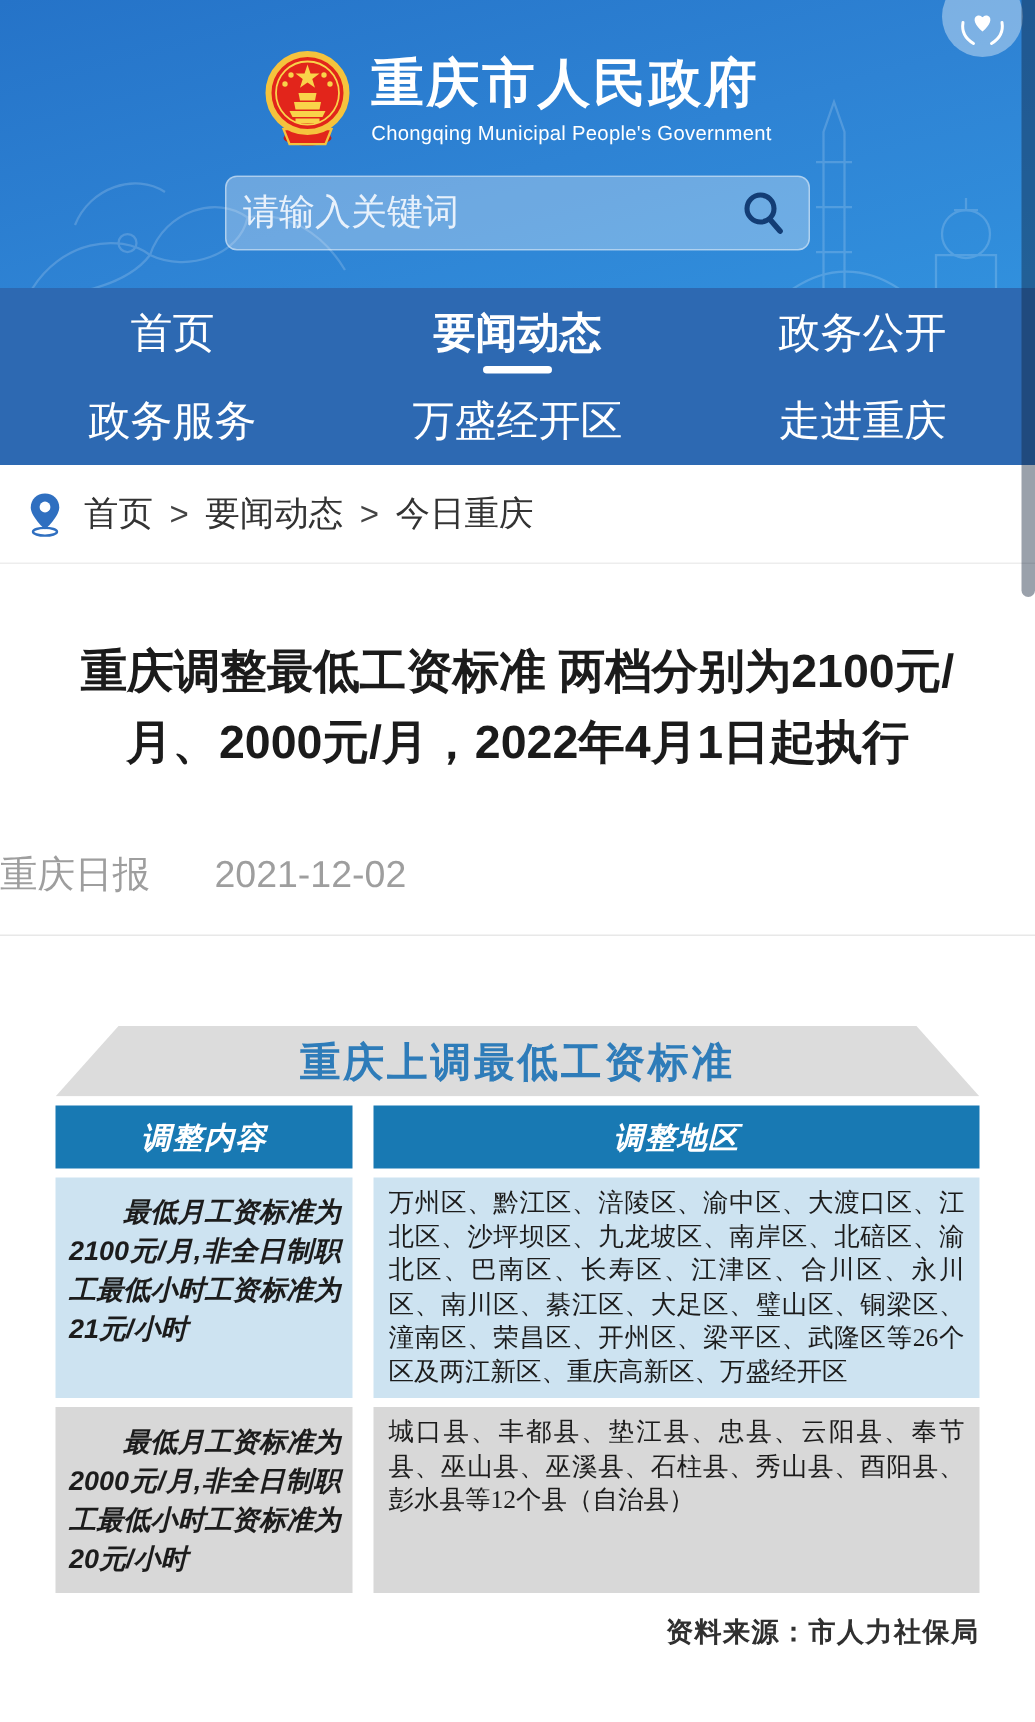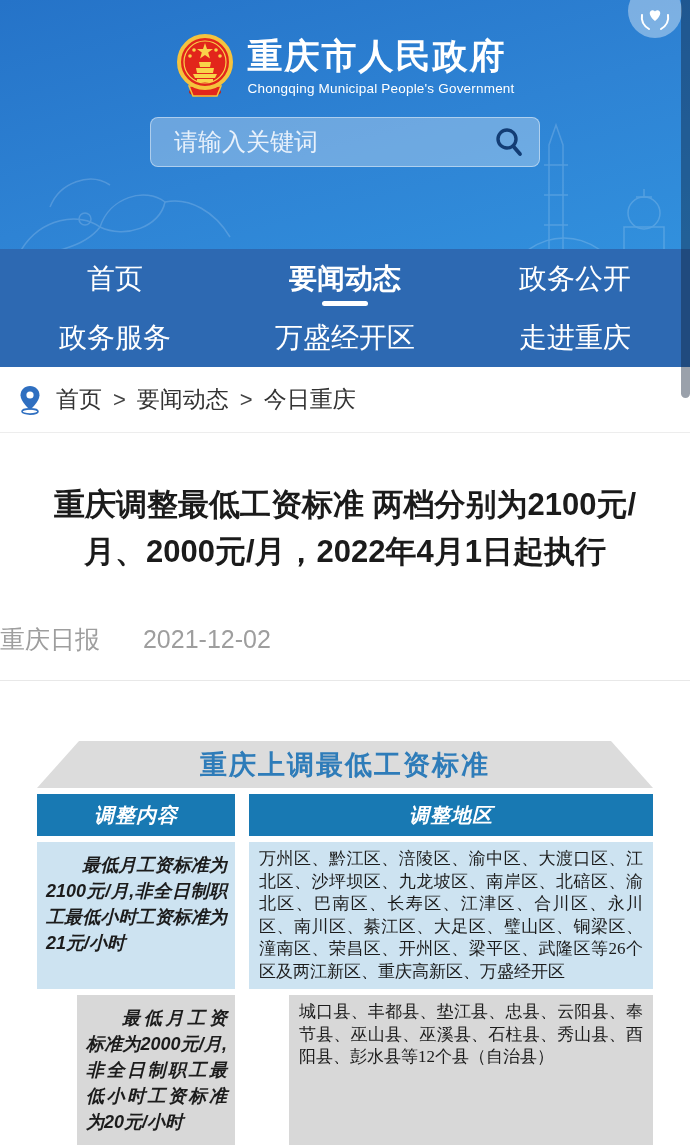--- a/index.html
+++ b/index.html
@@ -1,36 +1,36 @@
 <!DOCTYPE html>
 <html><head>
 <meta charset="utf-8">
 <style>
   * { margin:0; padding:0; box-sizing:border-box; }
   html,body { background:#ffffff; }
   body { font-family:"Liberation Sans", sans-serif; }
   .page { position:relative; width:690px; height:1148px; margin:0 auto; background:#ffffff; overflow:hidden; }
 
   
-  .header { position:relative; height:249px; background:linear-gradient(165deg,#2573c8 0%,#2e83d4 55%,#3190dd 100%); overflow:hidden; }
+  .header { position:relative; height:192px; background:linear-gradient(165deg,#2573c8 0%,#2e83d4 55%,#3190dd 100%); overflow:hidden; }
   .deco { position:absolute; opacity:0.17; pointer-events:none; }
   .deco-flower { left:-10px; bottom:-18px; }
   .deco-city { right:6px; bottom:-6px; }
 
   .acc-btn { position:absolute; top:-16px; right:8px; width:54px; height:54px; border-radius:50%;
              background:rgba(255,255,255,0.38); display:flex; align-items:flex-end; justify-content:center; padding-bottom:7px; cursor:pointer; }
 
   .brand { display:flex; justify-content:center; align-items:center; padding-top:34px; }
   .emblem { width:60px; height:64px; margin-right:12px; flex:0 0 auto; }
   .brand-text { color:#ffffff; }
   .site-title { font-size:35px; font-weight:bold; letter-spacing:2px; line-height:40px; }
   .site-subtitle { font-size:13.5px; margin-top:5px; letter-spacing:0.2px; }
 
   .search { width:390px; height:50px; margin:19px auto 0; background:rgba(255,255,255,0.30);
-            border:1px solid rgba(255,255,255,0.45); border-radius:8px; display:flex; align-items:center; padding:0 14px 0 23px; }
+            border:1px solid rgba(255,255,255,0.45); border-radius:8px; display:flex; align-items:center; padding:0 14px 0 11px; }
   .search input { flex:1; background:transparent; border:none; outline:none; color:#ffffff; font-size:24px; font-family:"Liberation Sans",sans-serif; }
   .search input::placeholder { color:#e8f1fb; }
   .search-icon { width:32px; height:32px; flex:0 0 auto; cursor:pointer; }
 
   
   .nav { height:118px; background:#2d69b2; display:grid; grid-template-columns:repeat(3,1fr); grid-template-rows:59px 59px; }
   .nav-item { position:relative; color:#ffffff; font-size:28px; display:flex; align-items:center; justify-content:center; cursor:pointer; }
   .nav-item.active { font-weight:bold; }
   .nav-underline { position:absolute; left:50%; transform:translateX(-50%); bottom:2px; width:46px; height:5px; border-radius:3px; background:#ffffff; }
 
@@ -52,21 +52,21 @@
   
   .infographic { padding:60px 37px 0; }
   .info-banner { height:47px; background:#dcdcdc; display:flex; align-items:center; justify-content:center;
                  clip-path:polygon(42px 0, calc(100% - 42px) 0, 100% 100%, 0 100%);
                  color:#2e7cb9; font-size:27px; font-weight:bold; letter-spacing:2px; }
   .info-table { margin-top:6px; display:grid; grid-template-columns:198px 1fr; column-gap:14px; row-gap:6px; }
   .th { background:#1879b3; color:#ffffff; font-size:20px; font-weight:bold; height:42px;
         display:flex; align-items:center; justify-content:center; letter-spacing:1px;font-style:italic; }
   .cell { color:#1c1c1c; }
   .cell-blue { background:#cde3f1; }
-  .cell-gray { background:#d8d8d8;margin-left:40px; }
+  .cell-gray { background:#d8d8d8; }
   .cell-content { font-size:18px; line-height:26px; font-weight:bold; padding:10px 8px 10px 9px; text-indent:2em; text-align:justify;font-style:italic; }
   .cell-regions { font-family:"Liberation Serif", serif; font-size:17px; line-height:22.5px; padding:6px 10px; text-align:justify; }
   .info-source { margin-top:14px; text-align:right; font-family:"Liberation Serif", serif; font-weight:bold;
                  font-size:18px; color:#303030; letter-spacing:1px; }
 </style>
 </head>
 <body>
 
 <div class="page">
 

